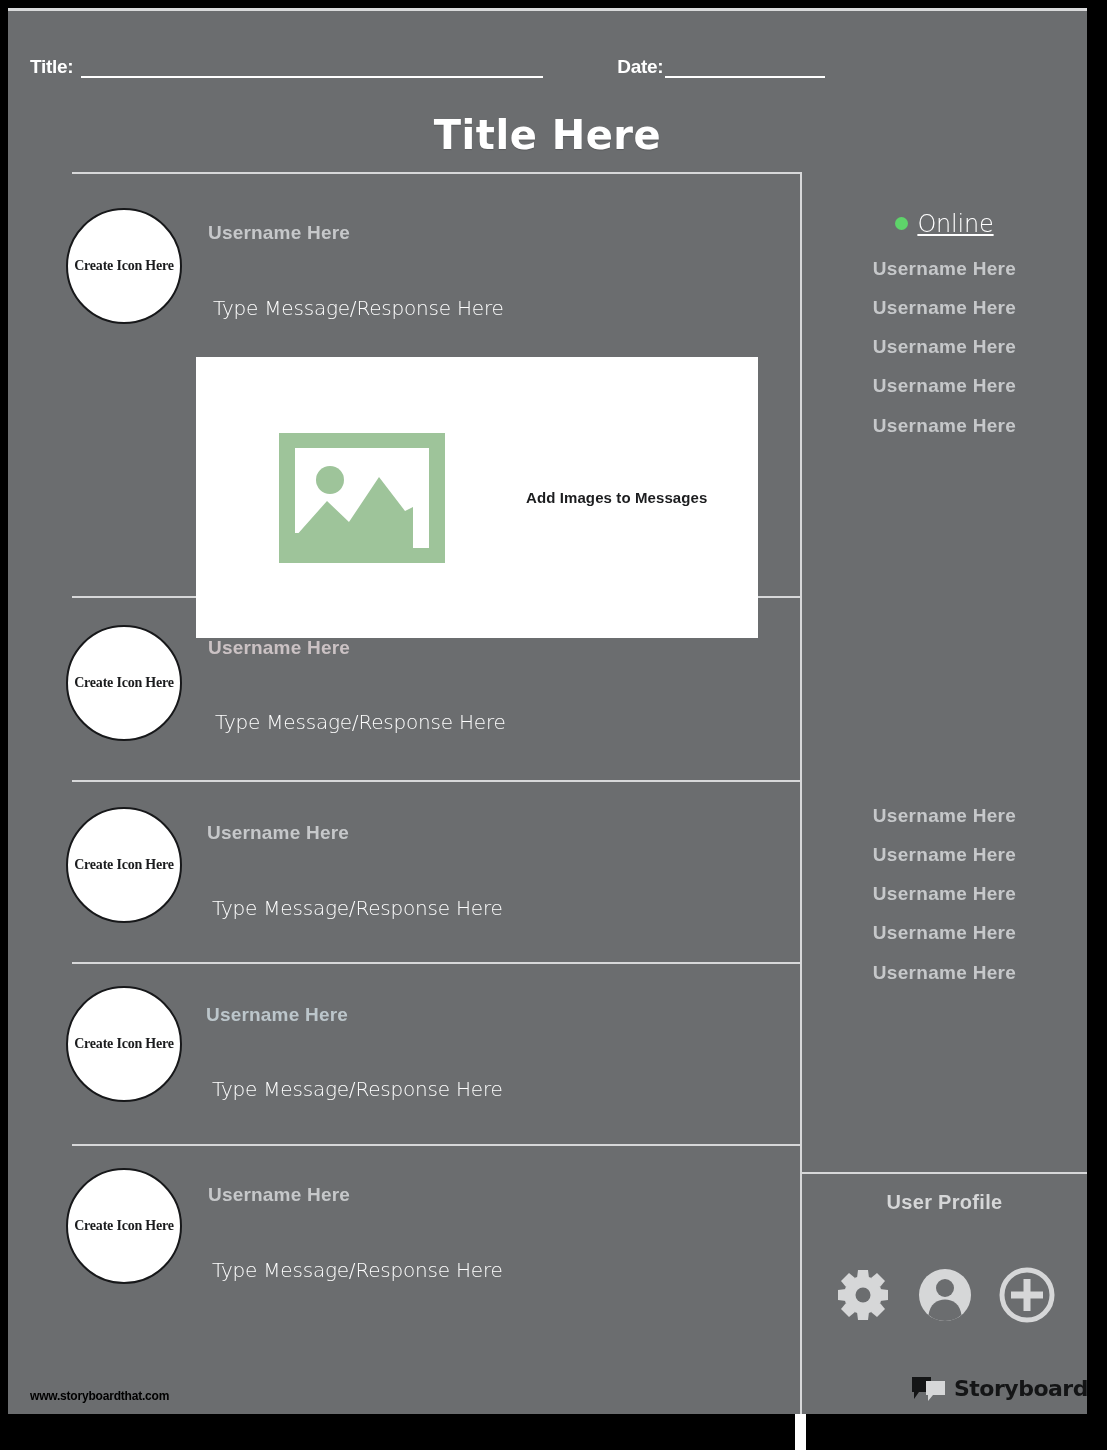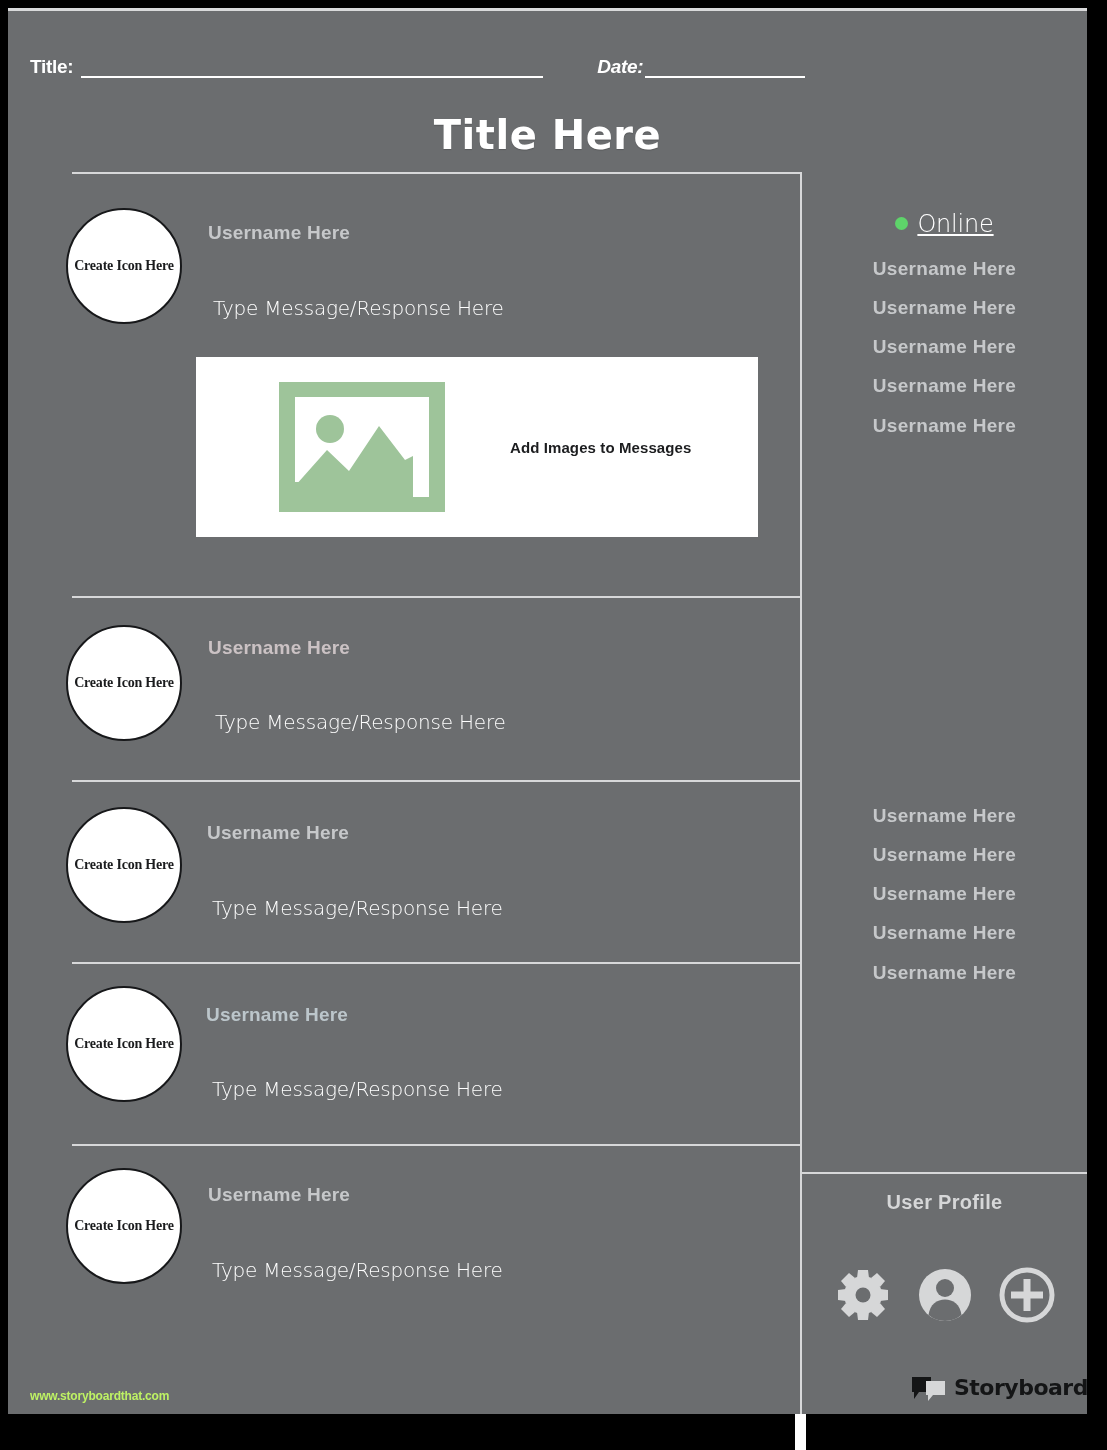--- a/index.html
+++ b/index.html
@@ -69,21 +69,21 @@
     line-height: 1;
     padding-bottom: 2px;
     white-space: nowrap;
   }
   .nd-rule {
     border-bottom: 2px solid #ffffff;
     height: 100%;
   }
   #name-rule { width: 462px; margin-left: 8px; }
   #date-rule { width: 160px; margin-left: 2px; }
-  #date-label { margin-left: 54px; font-style: italic; }
+  #date-label { margin-left: 74px; }
 
   
   #title {
     position: absolute;
     top: 104px;
     left: 0;
     width: 1079px;
     text-align: center;
     color: #ffffff;
     font-size: 40px;
@@ -175,24 +175,25 @@
   #row-4 .avatar   { top: 22px; }
   #row-4 .username { left: 136px; top: 38px; }
   #row-4 .message  { left: 140px; top: 112px; }
 
   
   #image-card {
     position: absolute;
     left: 124px;
     top: 183px;
     width: 562px;
-    height: 180px;
+    height: 281px;
     background: #ffffff;
     display: flex;
     align-items: center;
+    gap: 16px;
   }
   #image-placeholder-icon {
     margin-left: 83px;
     width: 166px;
     height: 130px;
   }
   #image-card-label {
     margin-left: 65px;
     font-size: 15px;
     font-weight: bold;
@@ -309,37 +310,38 @@
     gap: 24px;
   }
   .profile-icon { width: 58px; height: 58px; }
 
   
   #brand {
     position: absolute;
     left: 904px;
     top: 1367px;
     display: flex;
+    align-items: center;
     gap: 8px;
   }
   #brand-text {
     font-size: 22px;
     font-weight: bold;
     font-family: "DejaVu Sans", sans-serif;
     letter-spacing: -0.5px;
     color: #141516;
   }
 
   #watermark {
     position: absolute;
     left: 22px;
     top: 1381px;
     font-size: 12px;
     font-weight: bold;
-    color: #bef264;
+    color: #000000;
     font-family: "Liberation Sans Narrow", "Liberation Sans", sans-serif;
     letter-spacing: -0.2px;
   }
 </style>
 </head>
 <body>
 
 <div id="page">
 
   <div id="sheet">

